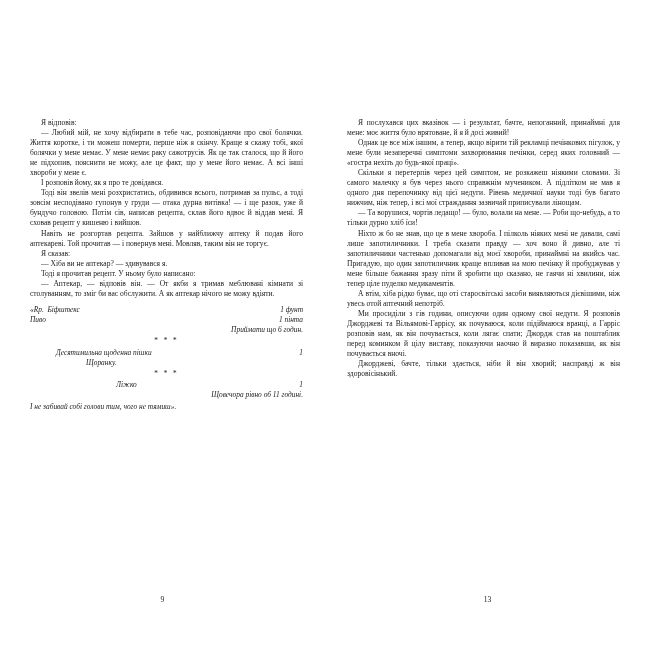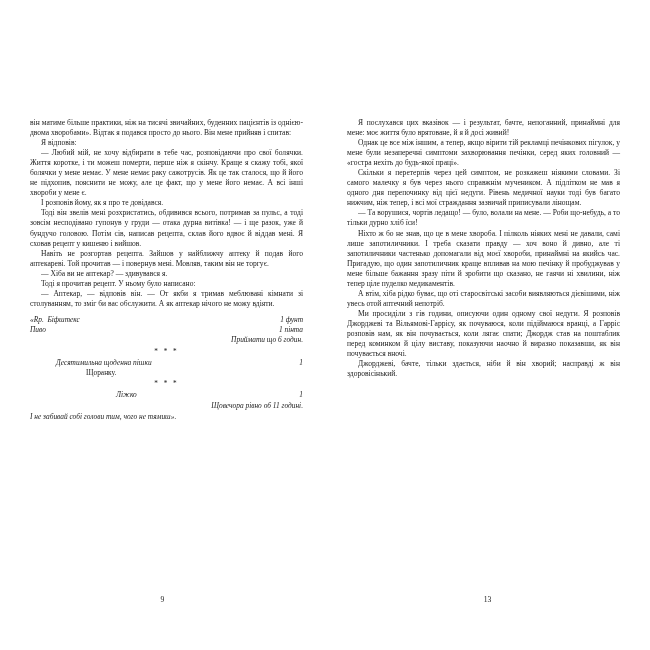--- a/index.html
+++ b/index.html
@@ -82,20 +82,21 @@
   }
   .rx-row-indent {
     display: flex;
     justify-content: space-between;
     font-style: italic;
     padding-left: 26px;
   }
   .rx-row-indent2 {
     display: flex;
     justify-content: space-between;
+    font-style: italic;
     padding-left: 56px;
   }
   .rx-row-indent3 {
     display: flex;
     justify-content: space-between;
     font-style: italic;
     padding-left: 86px;
   }
   .rx-closing {
     font-style: italic;
@@ -103,26 +104,26 @@
     margin-top: 1px;
   }
 </style>
 </head>
 <body>
 
 <div class="spread">
 
   <div class="page page-left">
     <div class="col">
-      <p class="noindent">він матиме більше практики, ніж на тисячі звичайних, буденних пацієнтів із однією-двома хворобами». Відтак я подався просто до нього. Він мене прийняв і спитав:</p>
       <p>Я відповів:</p>
       <p>— Любий мій, не хочу відбирати в тебе час, розповідаючи про свої болячки. Життя коротке, і ти можеш померти, перше ніж я скінчу. Краще я скажу тобі, якої болячки у мене немає. У мене немає раку сажотрусів. Як це так сталося, що й його не підхопив, пояснити не можу, але це факт, що у мене його немає. А всі інші хвороби у мене є.</p>
       <p>І розповів йому, як я про те довідався.</p>
       <p>Тоді він звелів мені розхристатись, обдивився всього, потримав за пульс, а тоді зовсім несподівано гупонув у груди — отака дурна витівка! — і ще разок, уже й бундучо головою. Потім сів, написав рецепта, склав його вдвоє й віддав мені. Я сховав рецепт у кишеню і вийшов.</p>
       <p>Навіть не розгортав рецепта. Зайшов у найближчу аптеку й подав його аптекареві. Той прочитав — і повернув мені. Мовляв, таким він не торгує.</p>
+      <p>Я сказав:</p>
       <p>— Хіба ви не аптекар? — здивувався я.</p>
       <p>Тоді я прочитав рецепт. У ньому було написано:</p>
       <p>— Аптекар, — відповів він. — От якби я тримав меблювані кімнати зі столуванням, то зміг би вас обслужити. А як аптекар нічого не можу вдіяти.</p>
 
       <div class="rx">
         <div class="rx-line">
           <span class="rx-left">«Rp.  Біфштекс</span>
           <span class="rx-right">1 фунт</span>
         </div>
         <div class="rx-line">

